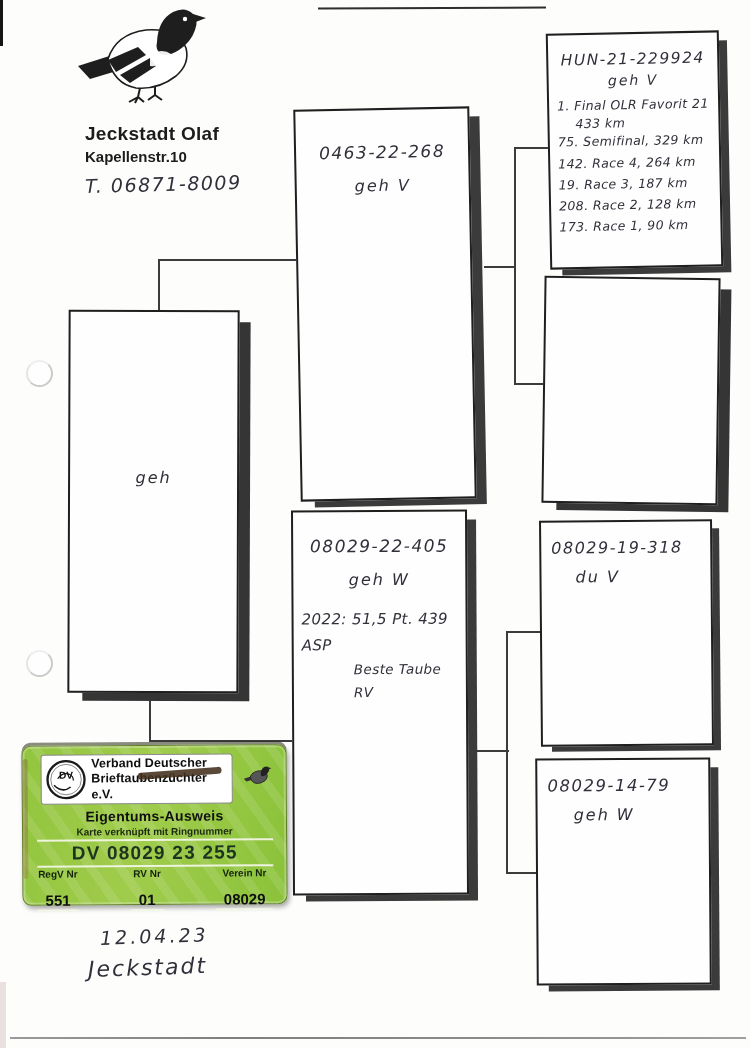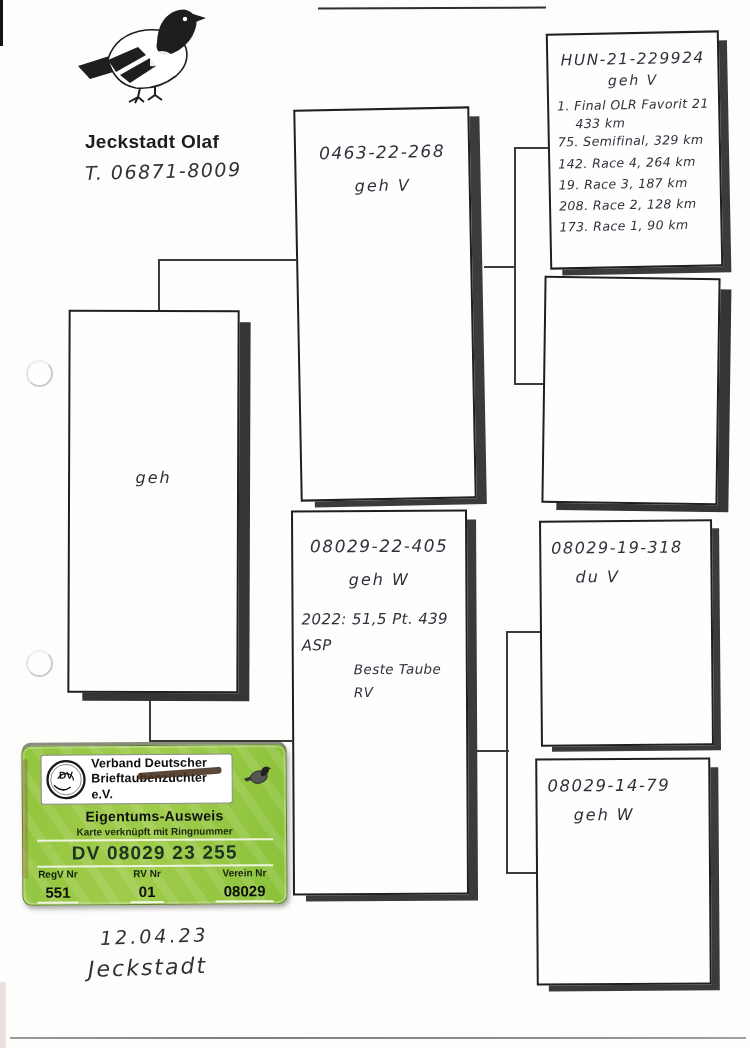--- a/index.html
+++ b/index.html
@@ -12,21 +12,21 @@
   
   .edge-strip{position:absolute;left:0;top:0;width:3px;height:46px;background:#151515;}
   .scan-top-line{position:absolute;left:318px;top:7px;width:228px;height:2px;background:#2e2e2e;transform:rotate(-.2deg);}
   .scan-bottom-line{position:absolute;left:10px;top:1037px;width:736px;height:2px;background:linear-gradient(90deg,#9a9a9a,#7f7f7f 30%,#8d8d8d 70%,#a0a0a0);}
   .corner-smudge{position:absolute;left:0;top:982px;width:6px;height:66px;background:#d9c9c6;opacity:.55;}
   .hole{position:absolute;width:23px;height:23px;border-radius:50%;background:#fff;
         border:2px solid #c2c2c2;border-top-color:#ececec;border-left-color:#e0e0e0;opacity:.85;}
   
   .hw{font-family:"DejaVu Sans", sans-serif;font-style:italic;color:#30303a;}
   
-  .addr{position:absolute;left:85px;top:130px;line-height:1.25;}
+  .addr{position:absolute;left:85px;top:122px;line-height:1.25;}
   .addr .nm{font-size:19px;font-weight:bold;letter-spacing:.3px;}
   .addr .st{font-size:15px;font-weight:bold;margin-top:2px;}
   .addr .ct{font-size:16.5px;font-weight:bold;margin-top:2px;}
   .addr .ph{font-size:19px;margin-top:6px;letter-spacing:1.5px;transform:rotate(-1.5deg);}
   
   .pbox{position:absolute;background:#fefefe;border:2px solid #1f1f1f;box-sizing:border-box;}
   .pbox .ring{font-size:17px;letter-spacing:1.5px;text-align:center;white-space:nowrap;}
   .pbox .sex{font-size:16px;letter-spacing:2px;text-align:center;margin-top:14px;}
   .res{font-size:12.5px;letter-spacing:.4px;line-height:1.7;text-align:left;}
   .indent{padding-left:18px;}
@@ -52,21 +52,21 @@
     transform:rotate(-4deg);opacity:.88;}
   .stamp{position:absolute;right:12px;top:20px;}
   .st-title{position:absolute;left:0;top:62px;width:100%;text-align:center;font-size:14px;font-weight:bold;color:#101010;letter-spacing:.3px;}
   .st-sub{position:absolute;left:0;top:80px;width:100%;text-align:center;font-size:10px;font-weight:bold;color:#1c2a10;}
   .st-line{position:absolute;left:14px;width:236px;height:2px;background:#f2f6e6;opacity:.95;}
   .st-ring{position:absolute;left:0;top:96px;width:100%;text-align:center;font-size:19px;font-weight:bold;
     color:#1d3520;letter-spacing:1.2px;}
   .st-cols{position:absolute;left:14px;top:122px;width:236px;display:flex;justify-content:space-between;}
   .st-col{text-align:center;}
   .st-lab{font-size:10px;font-weight:bold;color:#15230c;text-align:center;}
-  .st-val{font-size:15px;font-weight:bold;color:#0e0e0e;margin-top:4px;
+  .st-val{font-size:15px;font-weight:bold;color:#0e0e0e;margin-top:12px;
     border-bottom:2px solid #f2f6e6;padding:0 8px 1px 8px;}
   
   .f-date{position:absolute;left:100px;top:925px;font-size:19px;letter-spacing:3px;transform:rotate(-2deg);}
   .f-sig{position:absolute;left:88px;top:955px;font-size:22px;letter-spacing:2px;transform:rotate(-2deg);}
 </style>
 </head>
 <body>
 
 <div class="page">
 
@@ -84,20 +84,21 @@
     <path d="M42 71 L72 54 L78 62 L52 79 Z" fill="#1e1e1e"></path>
     <path d="M79 38 Q80 16 95 8 Q107 2 115 10 Q121 16 117 26 Q113 38 101 46 Q90 53 83 50 Q77 46 79 38 Z" fill="#1e1e1e"></path>
     <polygon points="115,10 128,14 115,19" fill="#1e1e1e"></polygon>
     <circle cx="107" cy="15" r="2.2" fill="#ffffff"></circle>
     <path d="M72 50 Q85 44 93 50 Q85 64 72 62 Z" fill="#ffffff" opacity=".92"></path>
     <path d="M62 84 L60 93 L51 98 M60 93 L66 98 M60 93 L57 99 M77 82 L77 91 L70 96 M77 91 L84 96" stroke="#1e1e1e" stroke-width="2" fill="none"></path>
   </svg>
 
   <div class="addr">
     <div class="nm">Jeckstadt Olaf</div>
+    <div class="st">Kapellenstr.10</div>
     <div class="ph hw">T. 06871-8009</div>
   </div>
 
   <div class="cl" style="left:158px;top:259px;width:144px;height:2px;"></div>
   <div class="cl" style="left:158px;top:259px;width:2px;height:53px;"></div>
   <div class="cl" style="left:149px;top:695px;width:2px;height:47px;"></div>
   <div class="cl" style="left:149px;top:740px;width:146px;height:2px;"></div>
   <div class="cl" style="left:484px;top:266px;width:32px;height:2px;"></div>
   <div class="cl" style="left:514px;top:147px;width:2px;height:238px;"></div>
   <div class="cl" style="left:514px;top:147px;width:38px;height:2px;"></div>

